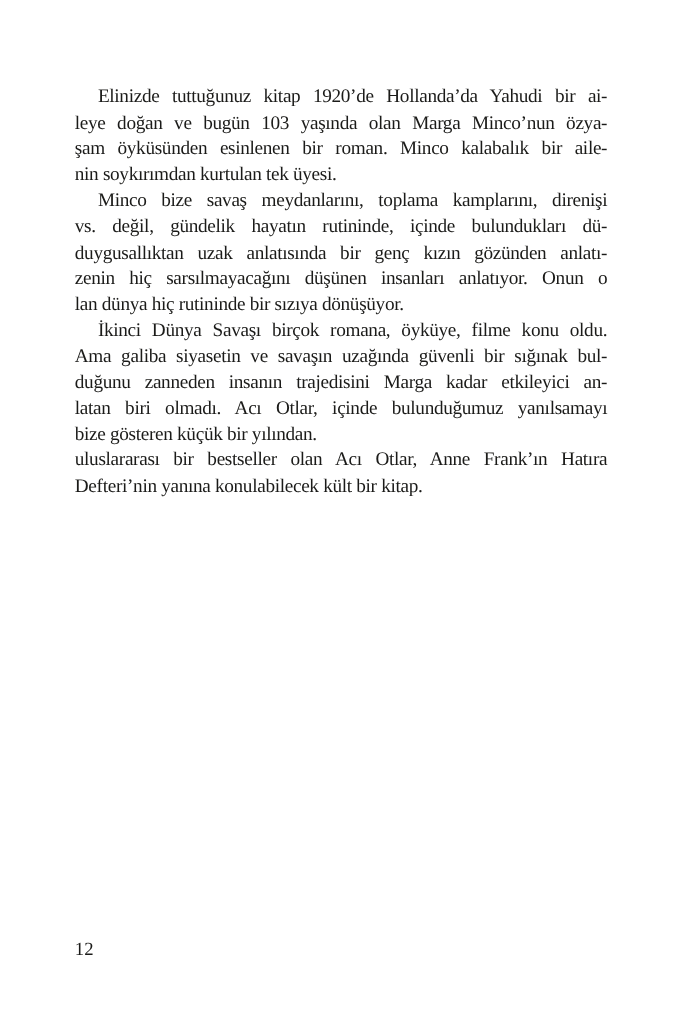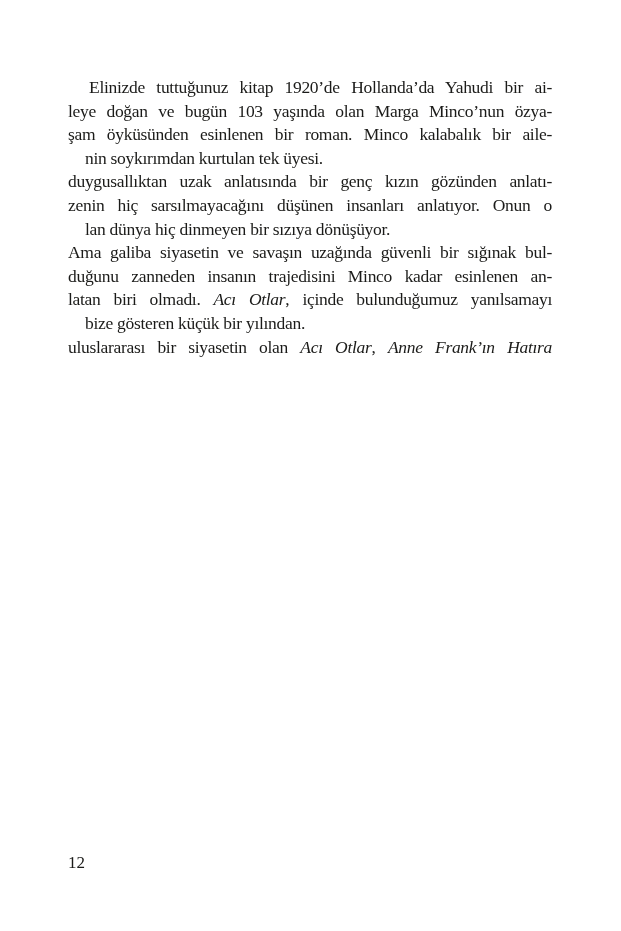--- a/index.html
+++ b/index.html
@@ -37,46 +37,48 @@
     text-align: justify;
     text-align-last: justify;
     white-space: normal;
   }
   .line.indent {
     text-indent: 21px;
   }
   .line.last {
     text-align: left;
     text-align-last: left;
-    margin-left: 17px;
   }
   .italic {
-    font-style: italic;
   }
   .page-number {
     position: absolute;
     left: 67px;
     top: 851px;
     color: #1b1b19;
     font-size: 17px;
     line-height: 24px;
   }
 </style>
 </head>
 <body style="background: rgb(255, 255, 255);">
 
 <div class="book-page">
   <div class="page-text" style="color: rgb(27, 27, 25);">
       <div class="line indent"><span>Elinizde tuttuğunuz kitap 1920’de Hollanda’da Yahudi bir ai-</span></div>
       <div class="line"><span>leye doğan ve bugün 103 yaşında olan Marga Minco’nun özya-</span></div>
       <div class="line"><span>şam öyküsünden esinlenen bir roman. Minco kalabalık bir aile-</span></div>
       <div class="line last"><span>nin soykırımdan kurtulan tek üyesi.</span></div>
+      <div class="line indent"><span>Minco bize savaş meydanlarını, toplama kamplarını, direnişi</span></div>
+      <div class="line"><span>vs. değil, gündelik hayatın rutininde, içinde bulundukları dü-</span></div>
       <div class="line"><span>duygusallıktan uzak anlatısında bir genç kızın gözünden anlatı-</span></div>
       <div class="line"><span>zenin hiç sarsılmayacağını düşünen insanları anlatıyor. Onun o</span></div>
-      <div class="line last"><span>lan dünya hiç dinmeyen bir sızıya dönüşüyor.</span></div>
+      <div class="line last"><span>lan dünya hiç rutininde bir sızıya dönüşüyor.</span></div>
+      <div class="line indent"><span>İkinci Dünya Savaşı birçok romana, öyküye, filme konu oldu.</span></div>
       <div class="line"><span>Ama galiba siyasetin ve savaşın uzağında güvenli bir sığınak bul-</span></div>
-      <div class="line"><span>duğunu zanneden insanın trajedisini Minco kadar esinlenen an-</span></div>
+      <div class="line"><span>duğunu zanneden insanın trajedisini Marga kadar etkileyici an-</span></div>
       <div class="line"><span>latan biri olmadı. </span><span class="italic">Acı Otlar</span><span>, içinde bulunduğumuz yanılsamayı</span></div>
       <div class="line last"><span>bize gösteren küçük bir yılından.</span></div>
-      <div class="line"><span>uluslararası bir siyasetin olan </span><span class="italic">Acı Otlar</span><span>, </span><span class="italic">Anne Frank’ın Hatıra</span></div>
+      <div class="line"><span>uluslararası bir bestseller olan </span><span class="italic">Acı Otlar</span><span>, </span><span class="italic">Anne Frank’ın Hatıra</span></div>
+      <div class="line last"><span class="italic">Defteri’</span><span>nin yanına konulabilecek kült bir kitap.</span></div>
     </div>
   <div class="page-number" style="color: rgb(27, 27, 25);">12</div>
 </div>
 
 </body></html>

